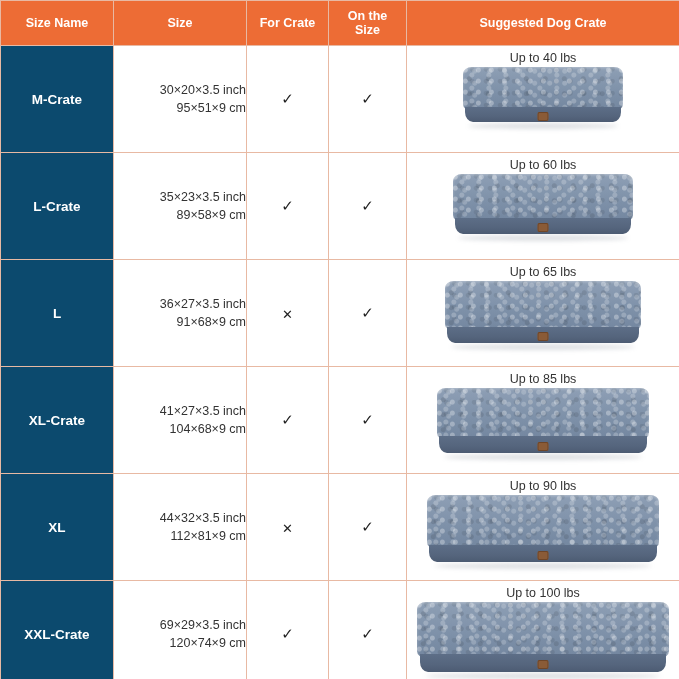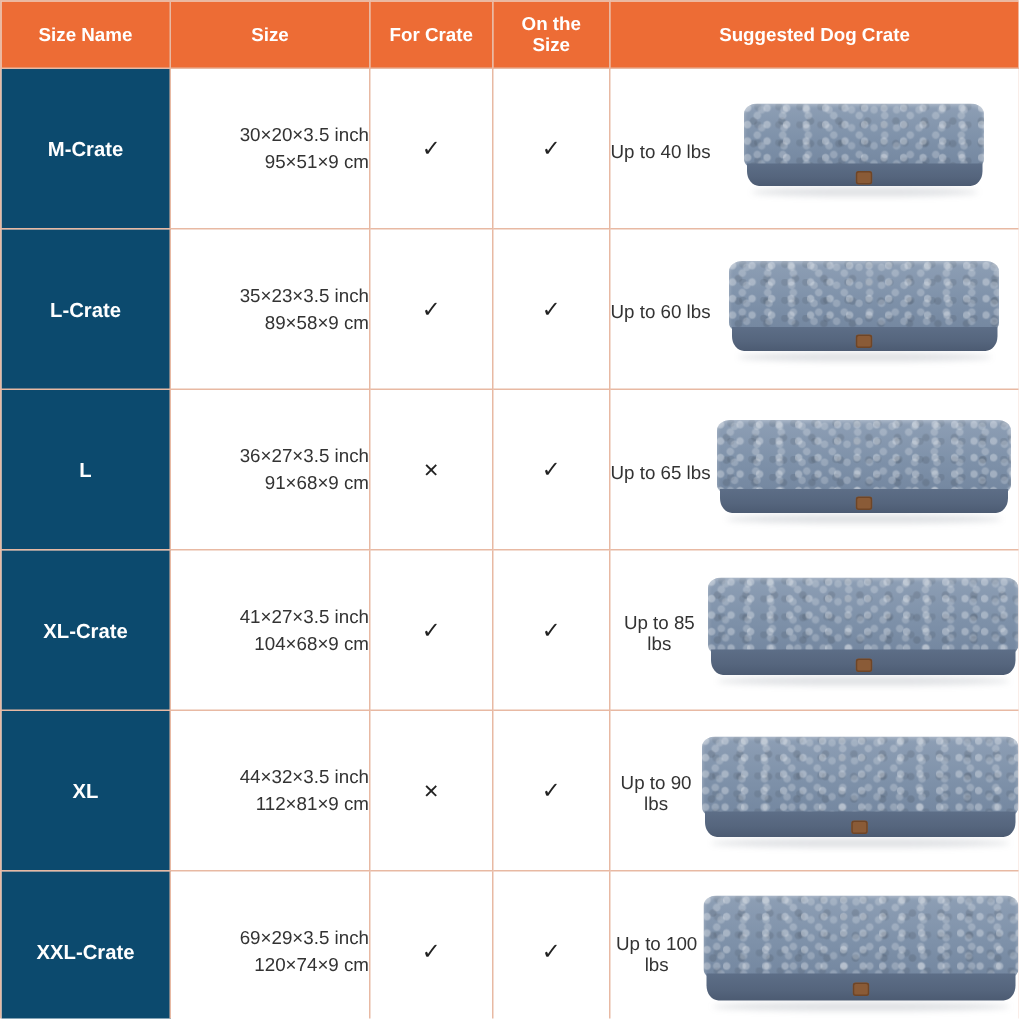--- a/index.html
+++ b/index.html
@@ -59,20 +59,21 @@
   td.mark-cell {
     font-size: 15px;
     color: #222222;
   }
   td.mark-cell .x-mark { font-size: 13px; }
   td.weight-cell {
     padding: 0;
   }
   .weight-wrap {
     display: flex;
+    flex-direction: column;
     align-items: center;
     justify-content: flex-start;
     height: 106px;
     padding-top: 5px;
     box-sizing: border-box;
   }
   .weight-label {
     font-size: 12.5px;
     color: #333333;
     margin-bottom: 2px;

